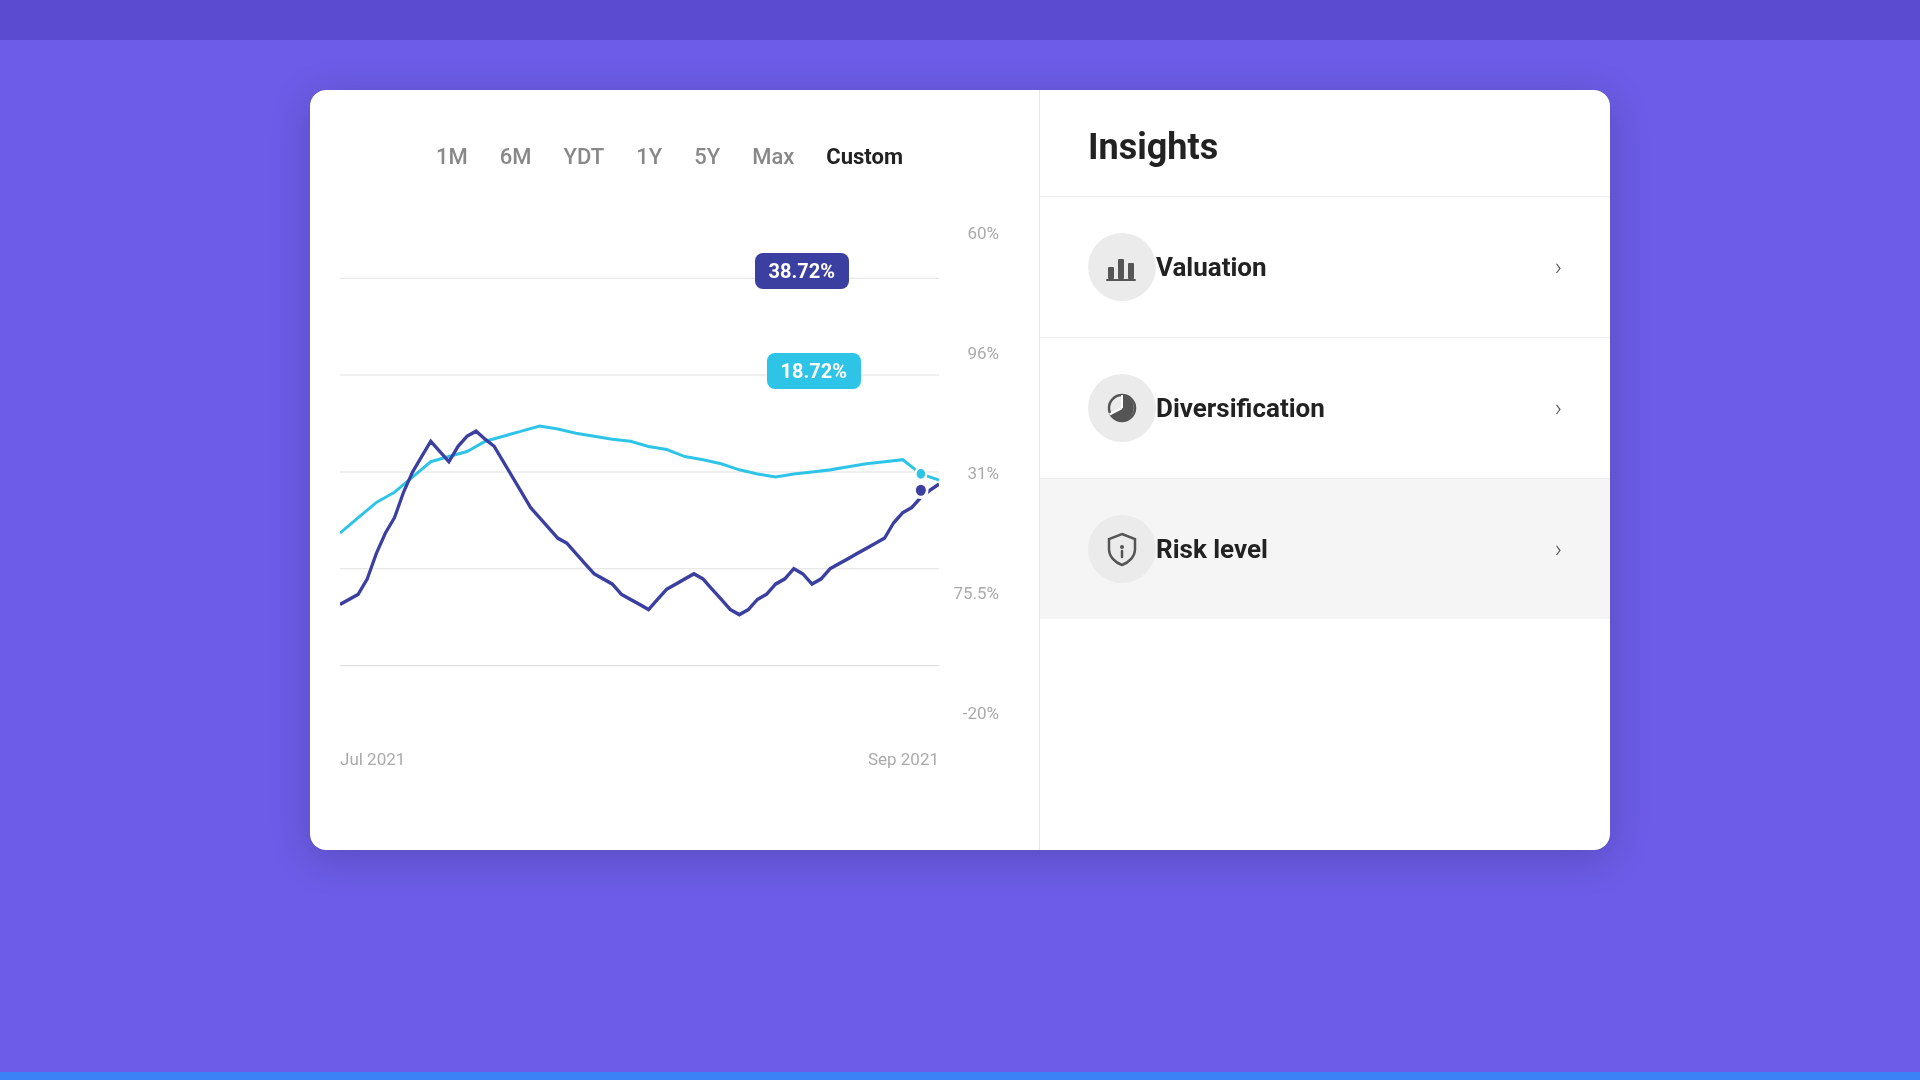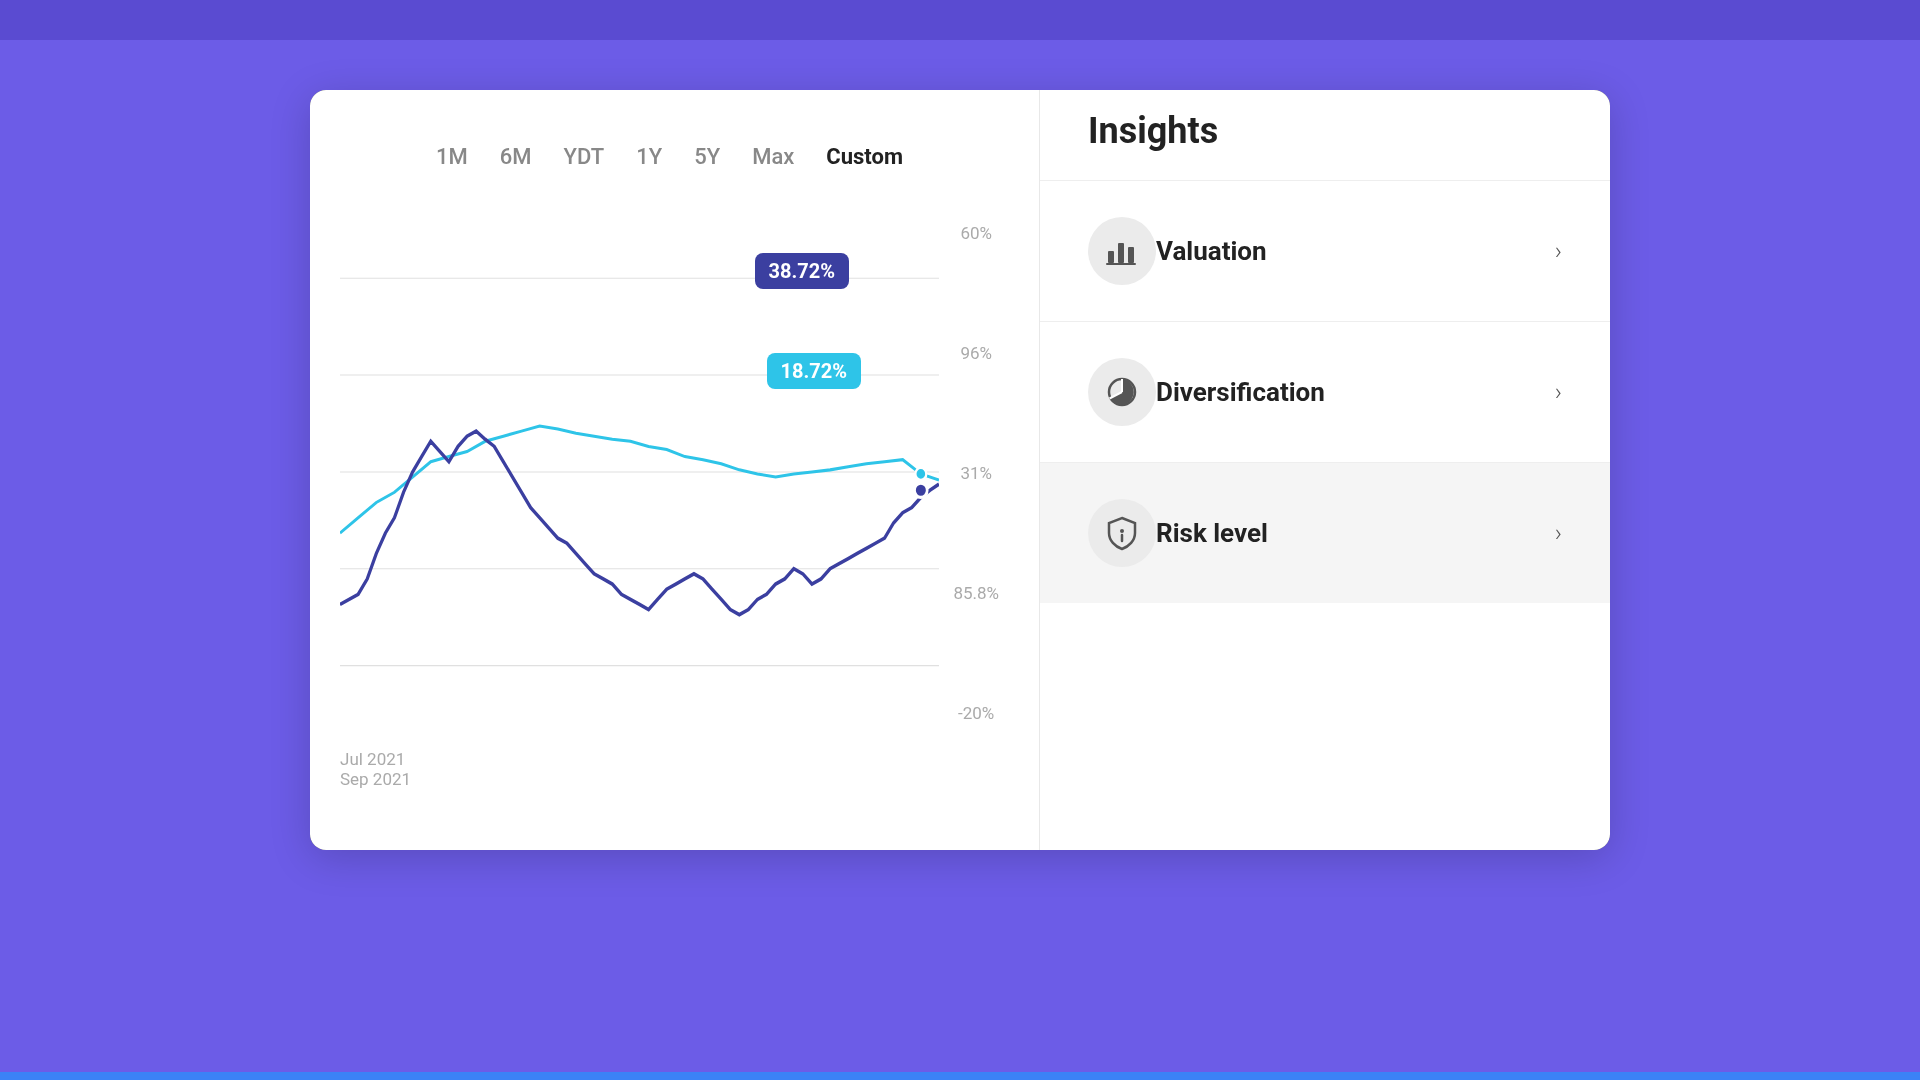--- a/index.html
+++ b/index.html
@@ -74,37 +74,36 @@
       height: 100%;
       display: flex;
       flex-direction: column;
       justify-content: space-between;
       padding: 10px 0;
     }
 
     .y-label {
       font-size: 17px;
       color: #aaa;
-      text-align: center;
+      text-align: right;
     }
 
     .chart-svg-container {
       position: absolute;
       left: 0;
       top: 4px;
       width: calc(100% - 60px);
       height: 100%;
     }
 
     .x-axis-labels {
       display: flex;
       justify-content: space-between;
       padding: 0 0 0 0;
       margin-top: 8px;
-      flex-direction: column;
     }
 
     .x-label {
       font-size: 17px;
       color: #aaa;
     }
 
     
     .tooltip-badge {
       position: absolute;
@@ -125,21 +124,21 @@
     }
 
     
     .insights-panel {
       flex: 1;
       background: white;
       padding: 0;
     }
 
     .insights-header {
-      padding: 20px 48px 28px 48px;
+      padding: 36px 48px 28px 48px;
       border-bottom: 1px solid #eee;
     }
 
     .insights-title {
       font-size: 36px;
       font-weight: 700;
       color: #222;
     }
 
     .insight-item {
@@ -348,21 +347,21 @@
         
         <div class="tooltip-badge dark-blue" style="right: 90px; top: 36px;">38.72%</div>
 
         <div class="tooltip-badge light-blue" style="right: 78px; top: 136px;">18.72%</div>
       </div>
 
       <div class="y-axis-labels">
         <span class="y-label">60%</span>
         <span class="y-label">96%</span>
         <span class="y-label">31%</span>
-        <span class="y-label">85.8%</span>
+        <span class="y-label">75.5%</span>
         <span class="y-label">-20%</span>
       </div>
 
     </div>
 
     <div class="x-axis-labels" style="padding-right: 60px; margin-top: 16px;">
       <span class="x-label">Jul 2021</span>
       <span class="x-label">Sep 2021</span>
     </div>
 

